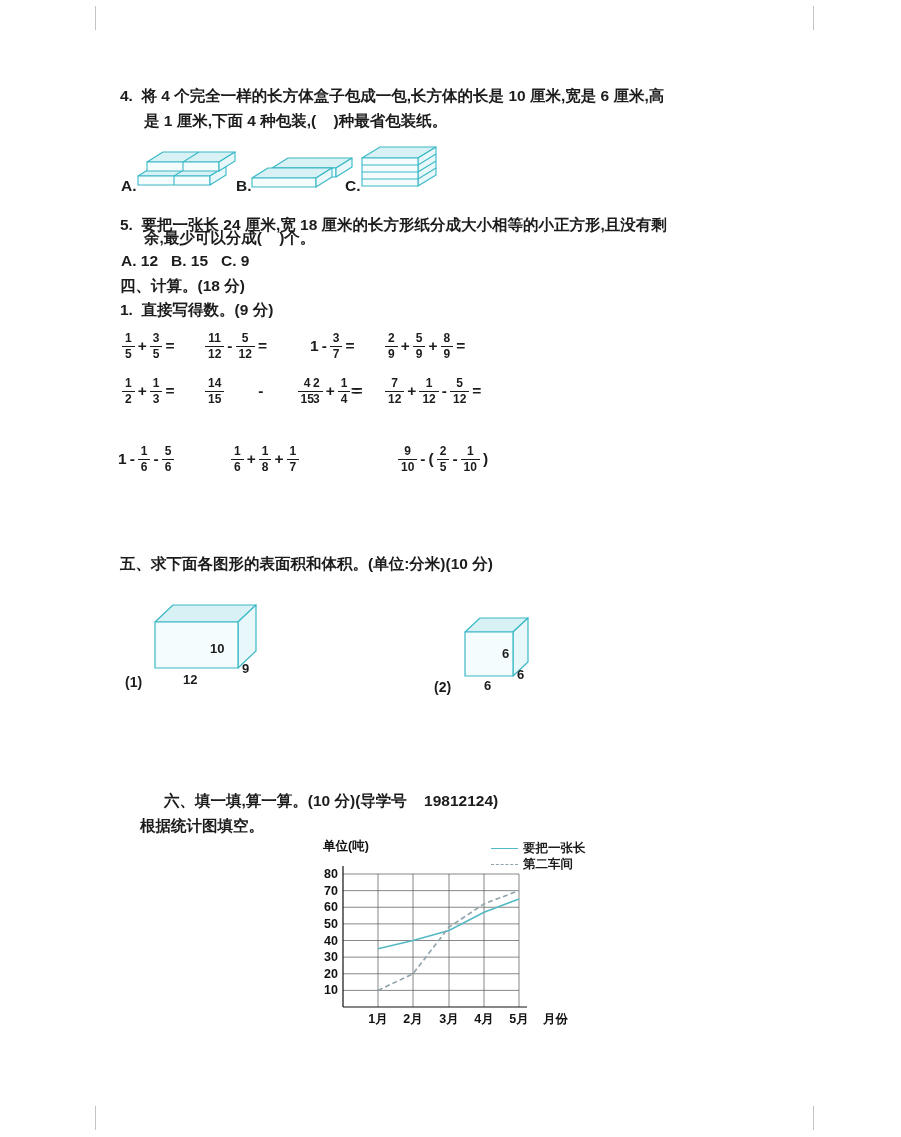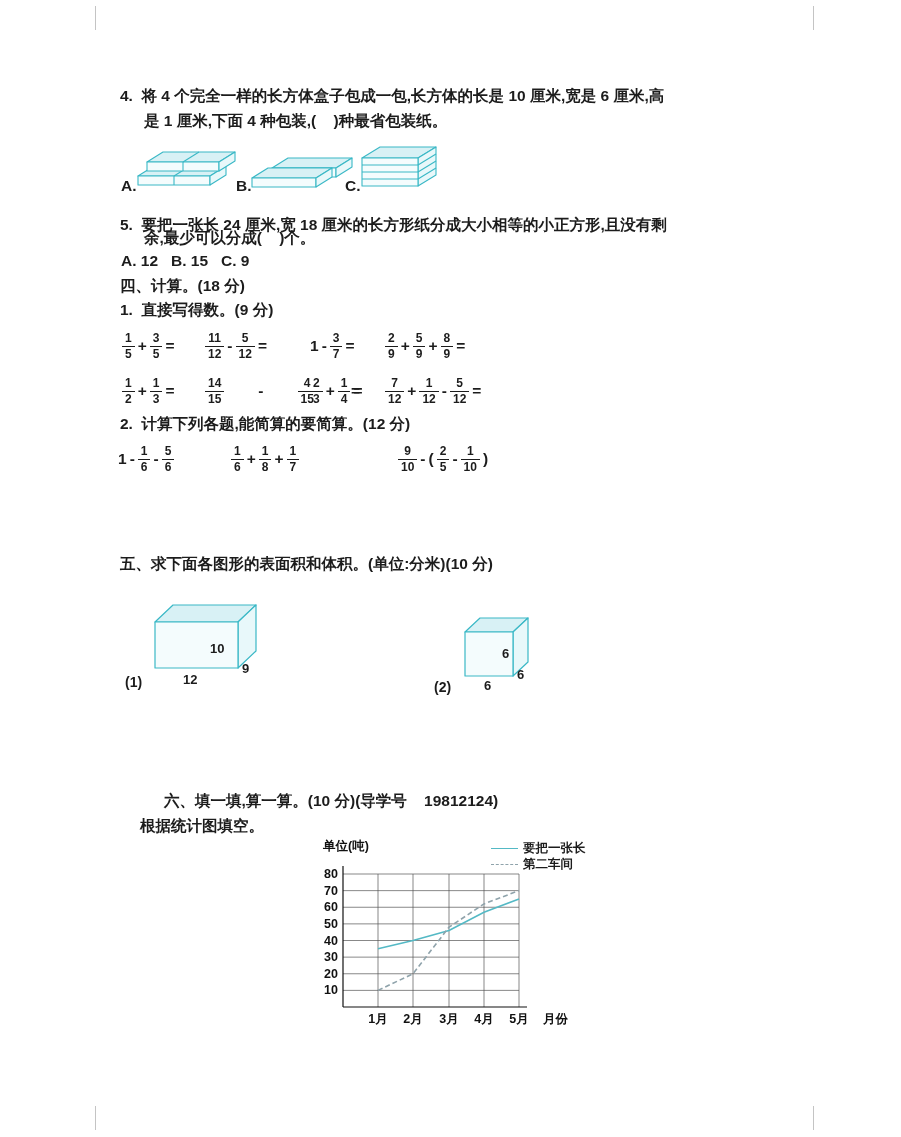--- a/index.html
+++ b/index.html
@@ -180,21 +180,20 @@
         <span class="den">12</span>
       </span>
       <span class="tok">-</span>
       <span class="frac">
         <span class="num">5</span>
         <span class="den">12</span>
       </span>
       <span class="tok">=</span>
     </span>
 
-  <div class="abs" style="left:120px;top:414px;">2.  计算下列各题,能简算的要简算。(12 分)</div>
 
   <span class="expr" style="left:117px;top:440px;height:38px;">
       <span class="tok">1</span>
       <span class="tok">-</span>
       <span class="frac">
         <span class="num">1</span>
         <span class="den">6</span>
       </span>
       <span class="tok">-</span>
       <span class="frac">

